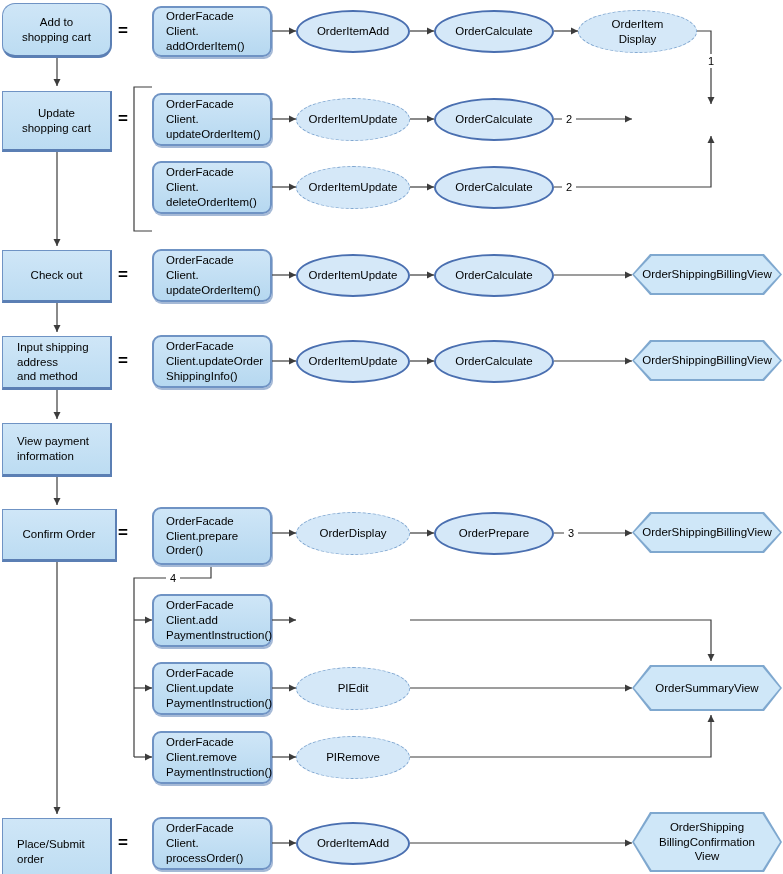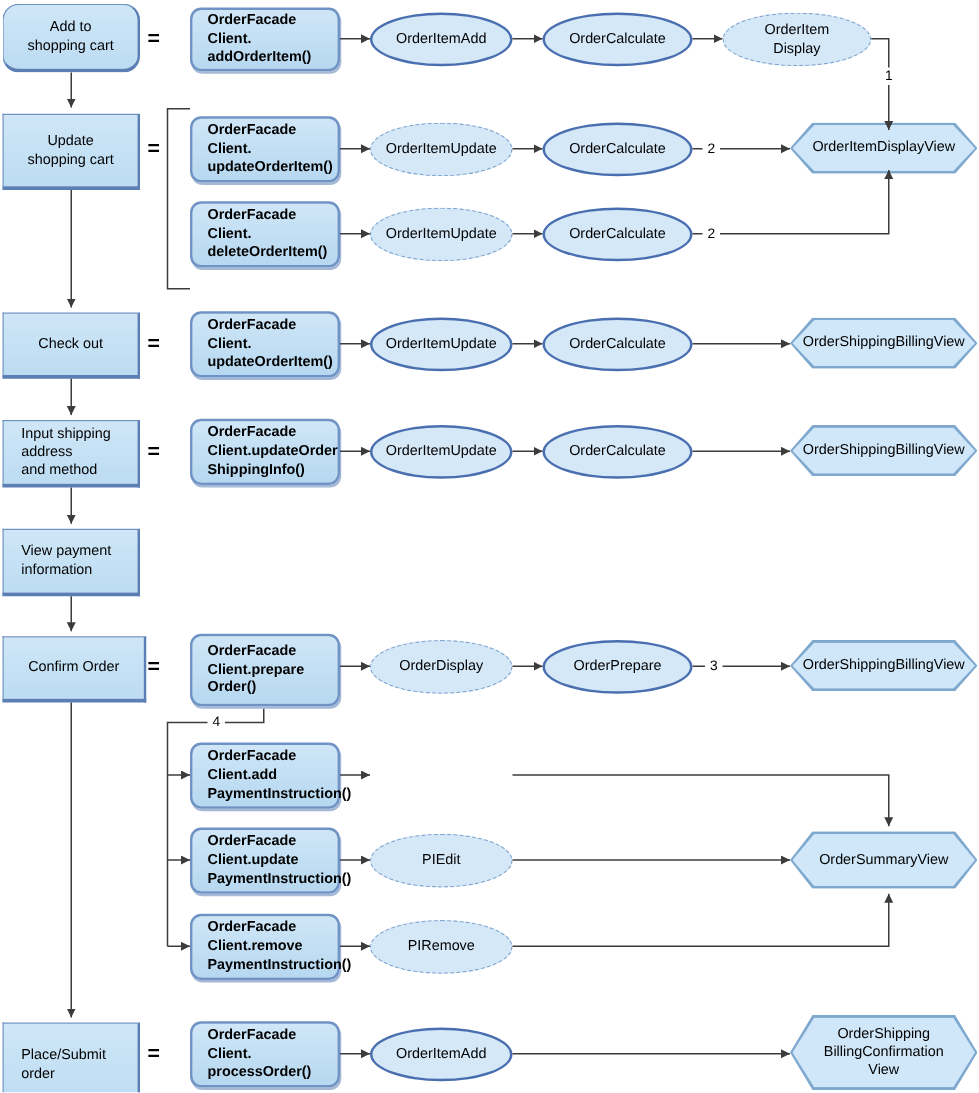--- a/index.html
+++ b/index.html
@@ -12,21 +12,21 @@
 
   
   .step{background:linear-gradient(180deg,#cfe6f7 0%,#bcdcf2 100%);
         border:1px solid #6f93c4;border-bottom:3px solid #5b7fb4;border-right:2px solid #5b7fb4;
         justify-content:center;text-align:center;}
 
   
   .api{background:linear-gradient(180deg,#cfe6f7 0%,#b6d8f0 100%);
        border:2px solid #6f93c4;border-radius:9px;
        box-shadow:1px 2px 0 rgba(91,127,180,.55);
-       padding-left:12px;justify-content:flex-start;text-align:left;font-weight:bold;}
+       padding-left:12px;justify-content:flex-start;text-align:left;}
 
   
   .ell{border-radius:50%;justify-content:center;text-align:center;
        background:#d5e8f8;}
   .ell.solid{border:2.5px solid #4a6fb0;}
   .ell.dashed{border:1.5px dashed #7fa6d0;}
   .hexwrap{position:absolute;}
   .hexborder{position:absolute;inset:0;
        background:#7fa8cf;
        clip-path:polygon(12% 0%,88% 0%,100% 50%,88% 100%,12% 100%,0% 50%);}
@@ -263,26 +263,20 @@
     <span style="white-space:pre-line;">PIEdit</span>
     </div>
   <div class="node ell dashed" style="left:296px;top:736px;width:114px;height:43px;">
     <span style="white-space:pre-line;">PIRemove</span>
     </div>
 
   <div class="node ell solid" style="left:296px;top:822px;width:114px;height:43px;">
     <span style="white-space:pre-line;">OrderItemAdd</span>
     </div>
 
-  <div class="hexwrap" style="left:632px;top:98px;width:150px;height:41px;">
-    <div class="hexborder"></div>
-    <div class="hexinner">
-      <span style="white-space:pre-line;">OrderItemDisplayView</span>
-    </div>
-  </div>
 
   <div class="hexwrap" style="left:632px;top:254px;width:150px;height:41px;">
     <div class="hexborder"></div>
     <div class="hexinner">
       <span style="white-space:pre-line;">OrderShippingBillingView</span>
     </div>
   </div>
 
   <div class="hexwrap" style="left:632px;top:340px;width:150px;height:41px;">
     <div class="hexborder"></div>

